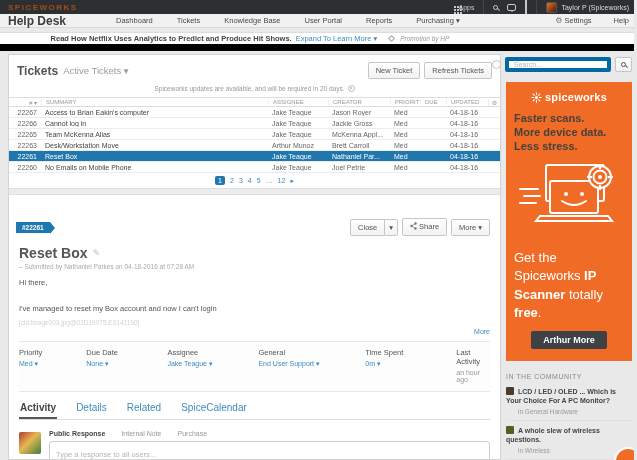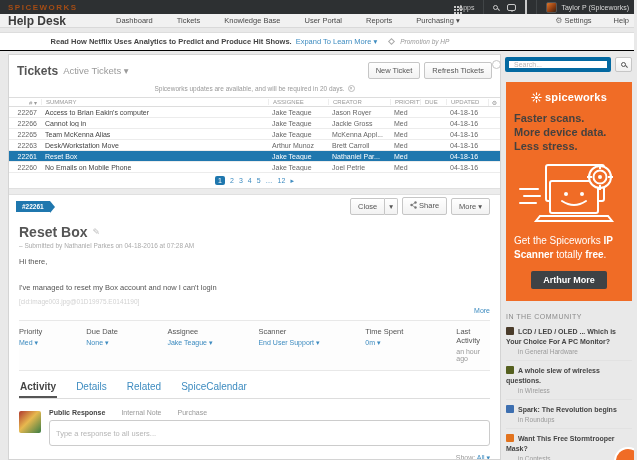--- a/index.html
+++ b/index.html
@@ -25,21 +25,21 @@
 
   
   .navbar { position:absolute; left:0; top:14px; width:637px; height:14px; background:#f1f1f1; border-bottom:1px solid #d9d9d9; display:flex; align-items:center; padding:0 8px; }
   .product { font-size:12px; font-weight:bold; color:#3c3c3c; }
   .nav-items { display:flex; gap:24px; margin-left:50px; }
   .nav-item { font-size:7.5px; color:#4a4a4a; cursor:pointer; }
   .nav-right { margin-left:auto; display:flex; gap:22px; align-items:center; font-size:7.5px; color:#4a4a4a; }
   .gear-glyph { font-size:8px; color:#777; }
 
   
-  .banner { position:absolute; left:0; top:32px; width:637px; height:19px; background:#fff; border-top:1px solid #ddd; border-bottom:1px solid #000000; display:flex; align-items:center;text-align:center; }
+  .banner { position:absolute; left:0; top:32px; width:637px; height:19px; background:#fff; border-top:1px solid #ddd; border-bottom:7px solid #000000; display:flex; align-items:center;text-align:center; }
   .banner-inner { width:500px; display:flex; justify-content:center; align-items:center; gap:4px; }
   .banner-text { font-size:7.5px; font-weight:bold; color:#444; }
   .link { color:#3e8cc0; }
   .banner-link { font-size:7.5px; }
   .tag-ic { width:5px; height:5px; border:1px solid #aaa; transform:rotate(45deg); display:inline-block; margin:0 2px 0 8px; }
   .promo { font-size:6.5px; font-style:italic; color:#999; }
 
   
   .card { position:absolute; left:8px; top:54px; width:493px; height:406px; background:#fff; border:1px solid #d4d4d4; overflow:hidden; }
   .card-header { display:flex; align-items:center; padding:7px 8px 3px 8px; }
@@ -68,21 +68,21 @@
   .trow.sel { background:#1f77ae; }
   .trow.sel .cell { color:#fff; }
   .pagination { display:flex; justify-content:center; align-items:center; gap:5px; height:15px; font-size:7px; }
   .page { color:#3e8cc0; cursor:pointer; }
   .page.active { background:#1f77ae; color:#fff; padding:1px 3px; border-radius:2px; }
 
   .gray-band { height:7px; background:#ececec; border-top:1px solid #e0e0e0; border-bottom:1px solid #e0e0e0; }
 
   
   .detail { padding:0 10px; }
-  .ribbon-row { display:flex; align-items:center; margin-top:2px; }
+  .ribbon-row { display:flex; align-items:center; margin-top:23px; }
   .ribbon { background:#1f77ae; color:#fff; font-size:6.5px; font-weight:bold; padding:2px 6px; position:relative; margin-left:-3px; }
   .ribbon::after { content:''; position:absolute; right:-5px; top:0; border-top:6px solid transparent; border-bottom:6px solid transparent; border-left:5px solid #1f77ae; }
   .detail-buttons { margin-left:auto; display:flex; gap:4px; align-items:center; }
   .split { display:flex; }
   .split .btn:first-child { border-radius:2px 0 0 2px; }
   .split .btn:last-child { border-left:none; border-radius:0 2px 2px 0; padding:3px 4px; }
   .share-ic { display:inline-block; vertical-align:-1px; margin-right:2px; }
   .ticket-title-row { margin-top:9px; display:flex; align-items:center; gap:5px; }
   .ticket-title { font-size:14px; font-weight:bold; color:#555; }
   .pencil { color:#bbb; font-size:9px; }
@@ -120,21 +120,21 @@
   .s-input { flex:1; height:15px; border:4px solid #0369a1; border-radius:2px; font-size:7px; padding:0 5px; font-family:inherit; color:#555; min-width:0; }
   .s-btn { width:17px; height:15px; border:1px solid #c6c6c6; background:linear-gradient(#fff,#f0f0f0); border-radius:2px; display:flex; align-items:center; justify-content:center; cursor:pointer; }
   .mag-d { width:5px; height:5px; border:1px solid #555; border-radius:50%; position:relative; }
   .mag-d::after { content:''; position:absolute; width:3px; height:1px; background:#555; transform:rotate(45deg); right:-3px; bottom:-1px; }
 
   .ad { margin-top:10px; width:126px; background:#f06c26; padding:9px 8px 10px 8px; }
   .brand-row { display:flex; align-items:center; justify-content:center; gap:3px; }
   .brand-name { color:#fff; font-size:11px; font-weight:bold; letter-spacing:0.2px; }
   .ad-headline { margin-top:9px; font-size:11px; font-weight:bold; color:#46413e; line-height:1.25; white-space:pre-line; }
   .ad-illus { display:block; margin:10px auto 0 auto; }
-  .ad-offer { margin-top:9px; font-size:10px; color:#fff; line-height:1.4; }
+  .ad-offer { margin-top:24px; font-size:13px; color:#fff; line-height:1.4; }
   .ad-offer b { font-weight:bold; }
   .cta { display:block; margin:9px auto 2px auto; width:max-content; background:#3e4245; color:#fff; font-size:9px; font-weight:bold; padding:4px 12px; border-radius:2px; border:none; cursor:pointer; font-family:inherit; }
 
   .community { margin-top:12px; }
   .comm-header { font-size:7px; color:#8a8a8a; letter-spacing:0.5px; margin-bottom:2px; }
   .comm-item { padding:5px 0; border-bottom:1px solid #e2e2e2; }
   .comm-title { font-size:7px; font-weight:bold; color:#444; line-height:1.35; cursor:pointer; }
   .comm-ic { display:inline-block; width:8px; height:8px; border-radius:1px; margin-right:4px; vertical-align:-1px; }
   .comm-cat { font-size:6.5px; color:#9a9a9a; margin-top:2px; margin-left:12px; }
 
@@ -332,21 +332,21 @@
           </div>
         <div class="field f1">
             <div class="f-label">Due Date</div>
             <div class="f-value link">None ▾</div>
           </div>
         <div class="field f2">
             <div class="f-label">Assignee</div>
             <div class="f-value link">Jake Teague ▾</div>
           </div>
         <div class="field f3">
-            <div class="f-label">Scanner</div>
+            <div class="f-label">General</div>
             <div class="f-value link">End User Support ▾</div>
           </div>
         <div class="field f4">
             <div class="f-label">Time Spent</div>
             <div class="f-value link">0m ▾</div>
           </div>
         <div class="field f5">
             <div class="f-label">Last Activity</div>
             <div class="f-value f-gray">an hour ago</div>
           </div>

